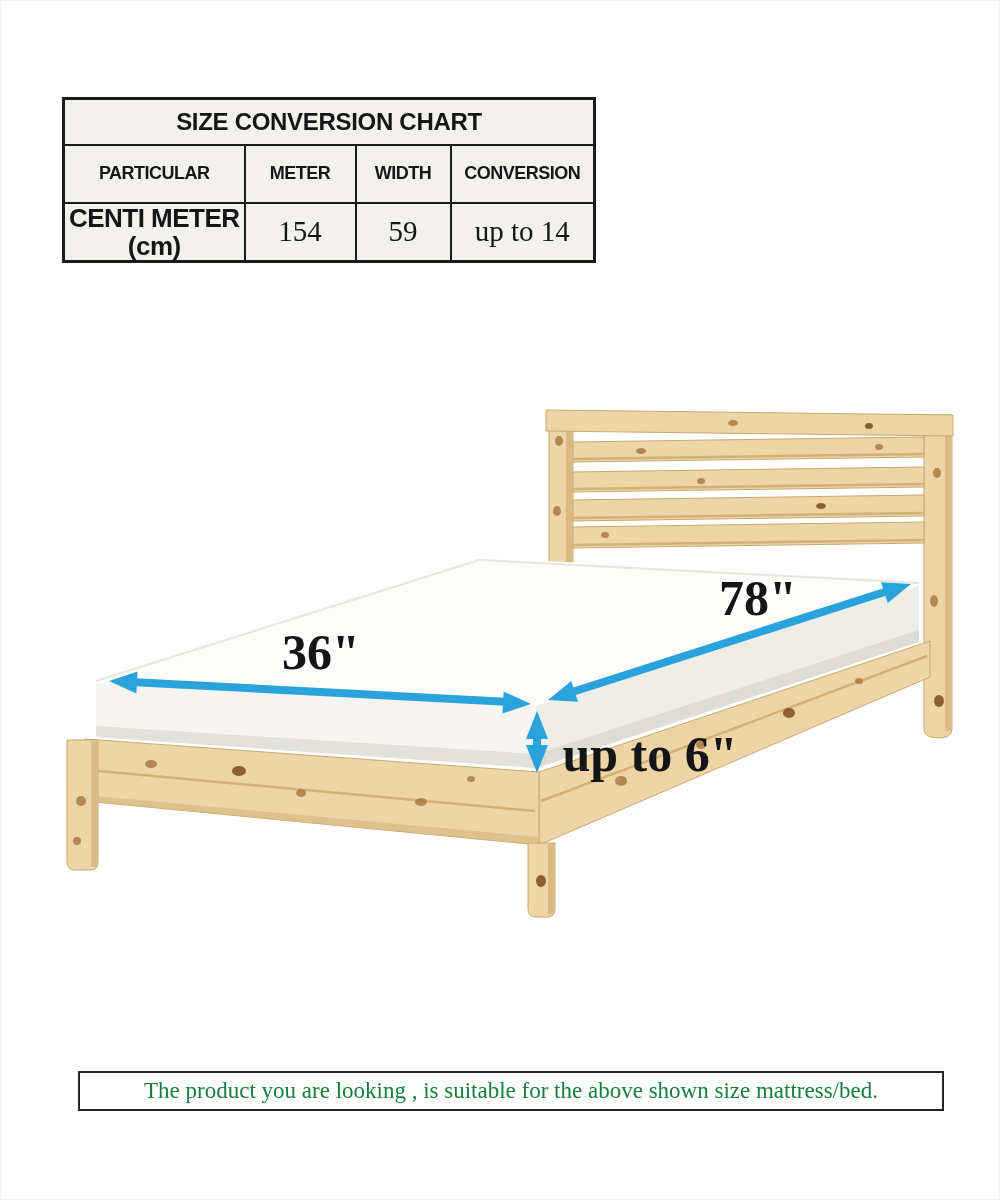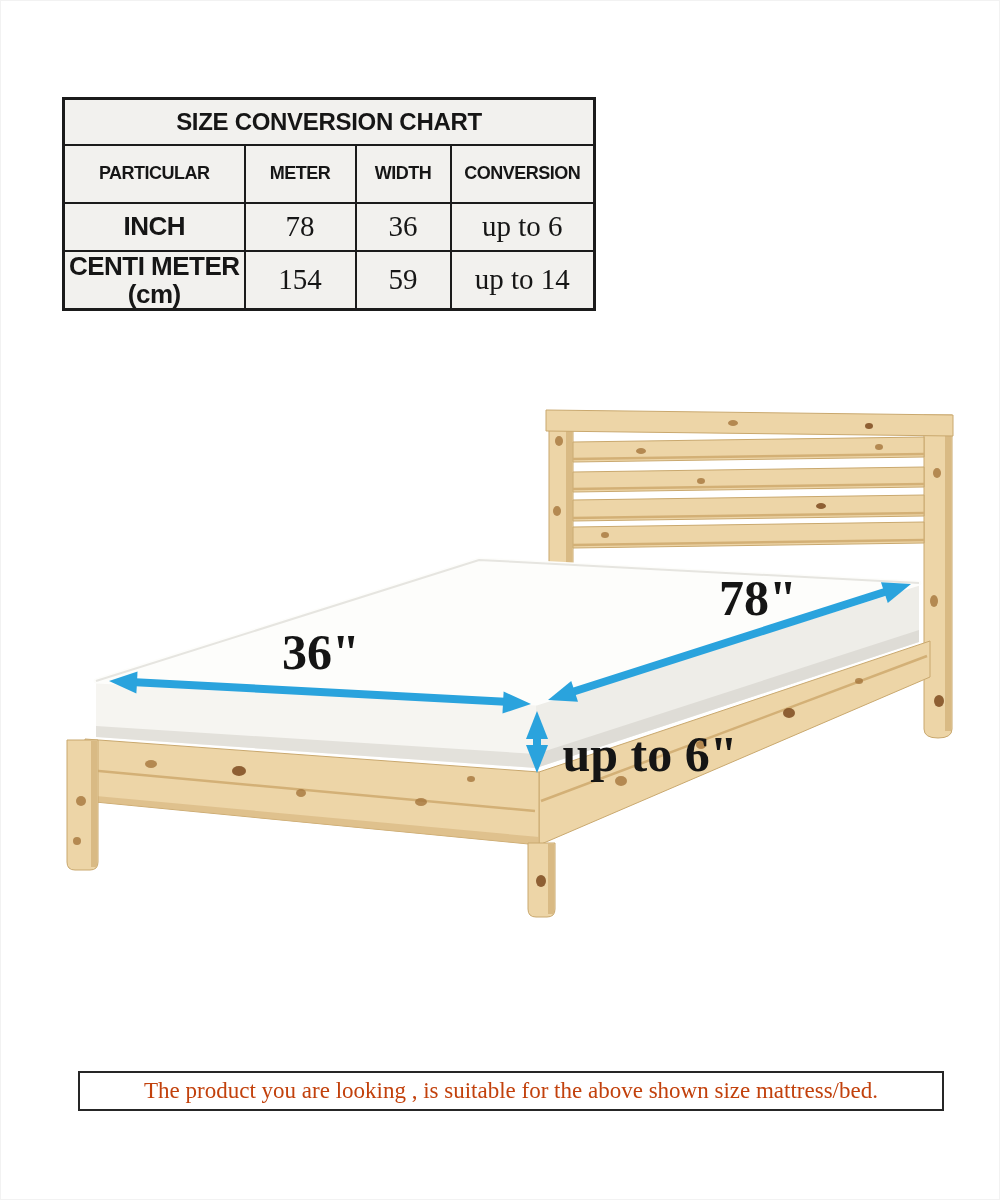--- a/index.html
+++ b/index.html
@@ -28,21 +28,21 @@
   .arrow-line{stroke:var(--arrow-blue);stroke-width:8;fill:none;}
   .arrow-head{fill:var(--arrow-blue);stroke:none;}
   .dim-label{font-family:"Liberation Serif","DejaVu Serif",serif;font-weight:bold;
              font-size:50px;fill:var(--label-ink);}
 
   
   #footer-note{position:absolute;left:77px;top:1070px;width:866px;height:40px;
                border:2px solid #262626;box-sizing:border-box;display:flex;
                align-items:center;justify-content:center;background:#ffffff;}
   #footer-note p{margin:0;font-family:"Liberation Serif","DejaVu Serif",serif;
-                 font-size:23px;color:#c2410c;text-align:center;}
+                 font-size:23px;color:#15803d;text-align:center;}
 </style>
 </head>
 <body>
 
 <div id="canvas">
 
   <table id="size-table">
     <colgroup>
         <col style="width:181px">
         <col style="width:111px">
@@ -51,26 +51,20 @@
       </colgroup>
     <tbody>
       <tr class="t-title">
         <td colspan="4">SIZE CONVERSION CHART</td>
       </tr>
       <tr class="t-head">
         <td>PARTICULAR</td>
         <td>METER</td>
         <td>WIDTH</td>
         <td>CONVERSION</td>
-      </tr>
-      <tr class="r1">
-        <td class="t-row-label">INCH</td>
-        <td class="t-val">78</td>
-        <td class="t-val">36</td>
-        <td class="t-val">up to 6</td>
       </tr>
       <tr class="r2">
         <td class="t-row-label">CENTI METER
 (cm)</td>
         <td class="t-val">154</td>
         <td class="t-val">59</td>
         <td class="t-val">up to 14</td>
       </tr>
     </tbody>
   </table>

